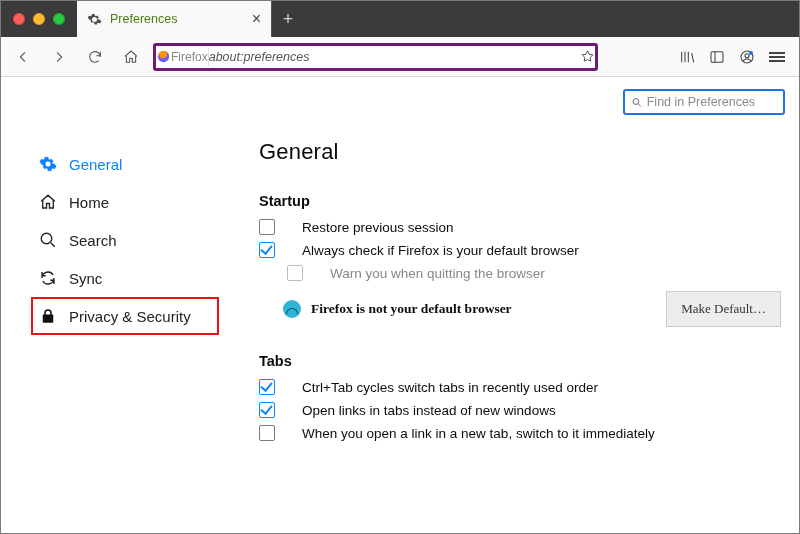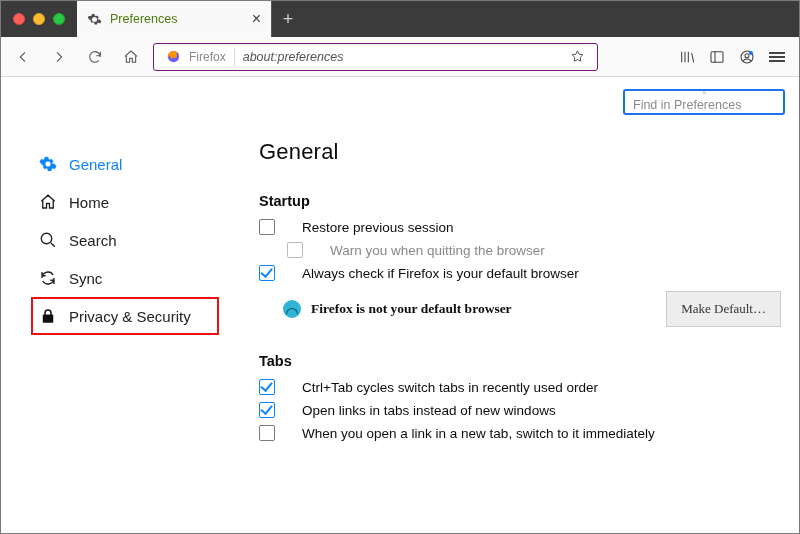--- a/index.html
+++ b/index.html
@@ -23,41 +23,41 @@
   .gear-svg { width:15px; height:15px; fill:#4a4a4a; }
 
   
   .toolbar {
     height:40px; background:#fafafa; border-bottom:1px solid #d8d8d8;
     display:flex; align-items:center; padding:0 8px; gap:8px;
   }
   .tbtn { width:28px; height:28px; display:flex; align-items:center; justify-content:center; color:#555; }
   .tbtn svg { width:16px; height:16px; fill:none; stroke:#555; stroke-width:1.6; }
   .urlbar {
-    flex:1; height:28px; background:#fff; border:1px solid #701a75; border-radius:3px;
-    display:flex; align-items:center; padding:0 12px; gap:8px; font-size:12.5px; color:#555;
+    flex:1; height:28px; background:#fff; border:3px solid #701a75; border-radius:3px;
+    display:flex; align-items:center; padding:0 0; font-size:12.5px; color:#555;
     max-width:445px;
   }
   .urlbar .fxicon { width:15px; height:15px; }
   .urlbar .brand { color:#888; font-size:12px; }
   .urlbar .sep   { width:1px; height:18px; background:#ddd; }
   .urlbar .addr  { color:#555;font-style:italic; }
   .urlbar .star  { margin-left:auto; }
   .right-tools { margin-left:auto; display:flex; align-items:center; gap:14px; padding-right:6px; color:#444; }
   .right-tools svg { width:16px; height:16px; fill:none; stroke:#444; stroke-width:1.6; }
   .hamburger div { width:16px; height:2px; background:#444; margin:2px 0; }
 
   
   .content { position:absolute; top:76px; left:0; right:0; bottom:0; display:flex; }
 
   
   .pref-search {
     position:absolute; top:88px; right:14px; width:162px; height:26px;
     border:2px solid #1a73e8; border-radius:3px; background:#fff;
-    display:flex; align-items:center; padding:0 6px; gap:2px;flex-direction:column;
+    display:flex; align-items:center; padding:0 6px; gap:2px;
   }
   .pref-search input {
     border:none; outline:none; font-size:12.5px; width:100%; color:#666;
   }
   .pref-search input::placeholder { color:#8a8a8a; }
   .sicon { width:13px; height:13px; }
 
   
   .sidebar { width:218px; padding:68px 0 0 30px; }
   .sb-item {
@@ -221,27 +221,27 @@
     </div>
 
     <div class="main">
       <h1>General</h1>
 
       <h2>Startup</h2>
       <div class="row">
         <span class="cb"></span>
         <span>Restore previous session</span>
       </div>
+      <div class="row">
+        <span class="cb checked"></span>
+        <span>Always check if Firefox is your default browser</span>
+      </div>
       <div class="row sub">
         <span class="cb"></span>
         <span>Warn you when quitting the browser</span>
-      </div>
-      <div class="row">
-        <span class="cb checked"></span>
-        <span>Always check if Firefox is your default browser</span>
       </div>
       <div class="status-row">
         <div class="status-left">
           <span class="face"></span>
           <span>Firefox is not your default browser</span>
         </div>
         <div class="btn">
           <span>Make Default…</span>
         </div>
       </div>

